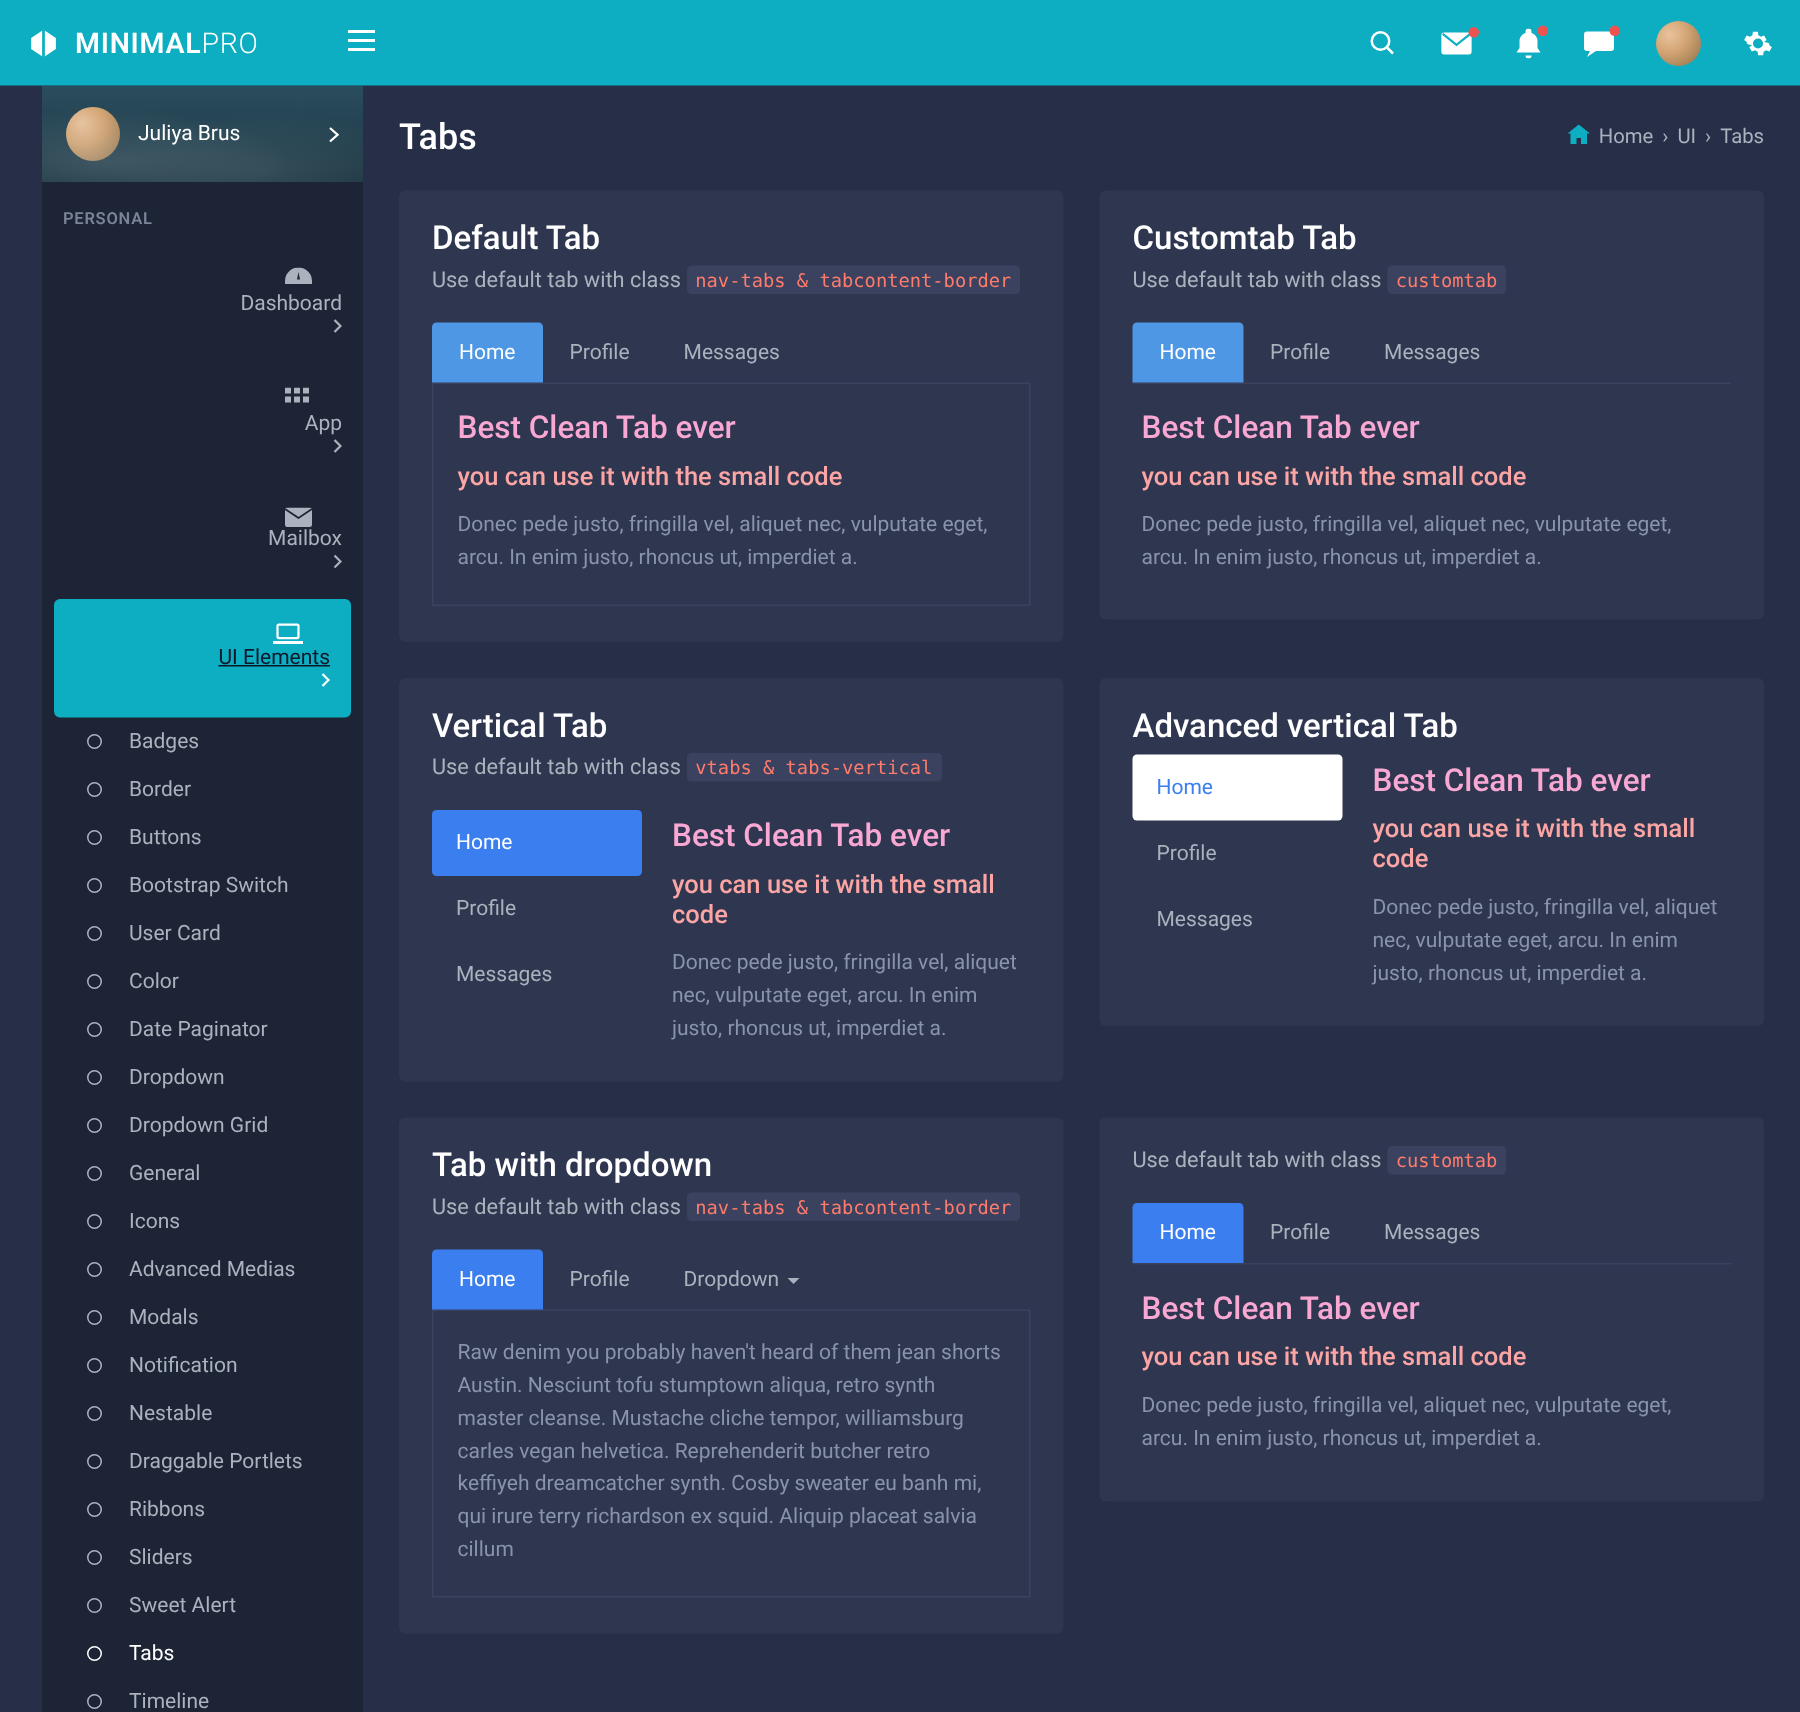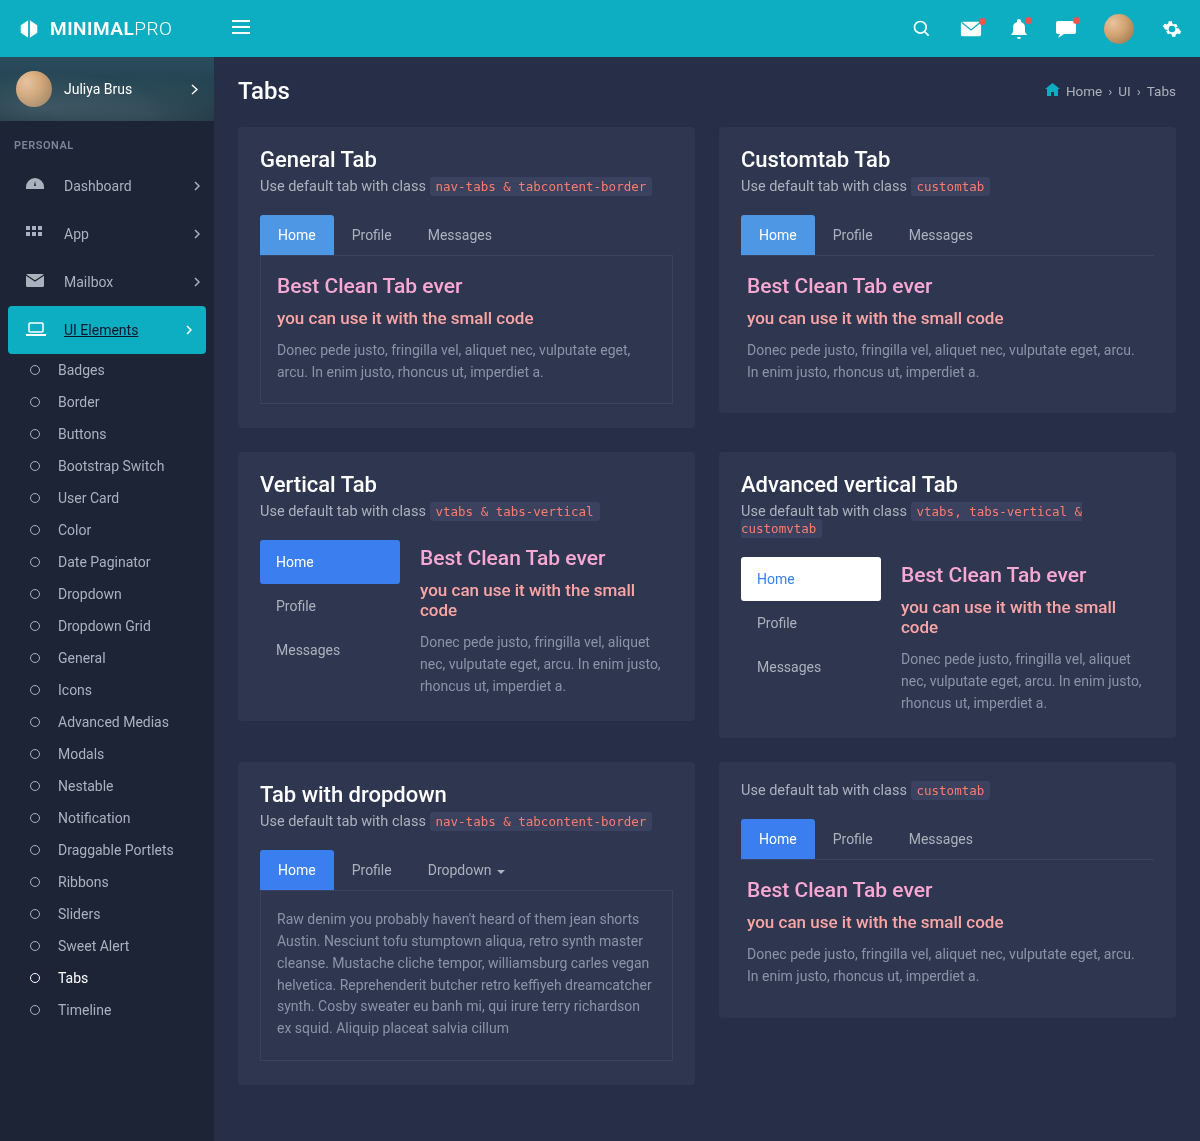--- a/index.html
+++ b/index.html
@@ -8,30 +8,30 @@
 .logo { width:214px; height:57px; display:flex; align-items:center; padding-left:18px; color:#fff; font-weight:600; font-size:19px; letter-spacing:0.5px; }
 .logo svg { margin-right:10px; }
 .header-right { flex:1; display:flex; align-items:center; padding:0 18px; }
 .hamburger { color:#fff; cursor:pointer; }
 .header-icons { margin-left:auto; display:flex; align-items:center; gap:28px; }
 .header-icons .icon { color:#fff; position:relative; cursor:pointer; display:flex; align-items:center; }
 .dot { position:absolute; top:-2px; right:-4px; width:7px; height:7px; background:#ef5350; border-radius:50%; }
 .avatar { width:30px; height:30px; border-radius:50%; background: radial-gradient(circle at 30% 30%, #e8c39e 0%, #d4a574 40%, #8b6f47 100%); }
 .avatar-lg { width:36px; height:36px; border-radius:50%; background: radial-gradient(circle at 30% 30%, #e8c39e 0%, #d4a574 40%, #8b6f47 100%); flex-shrink:0; }
 
-.layout { display:flex; height:calc(1141px - 57px); }
+.layout { display:flex; height:calc(1141px - 57px);padding-left:28px; }
 .sidebar { width:214px; background:#1d2436; overflow-y:auto; scrollbar-width:none; flex-shrink:0; }
 .sidebar::-webkit-scrollbar { display:none; }
 .user-panel { height:64px; background:linear-gradient(180deg,#2a4d5e 0%,#1d3540 100%); display:flex; align-items:center; padding:0 16px; position:relative; }
 .user-panel::before { content:""; position:absolute; inset:0; background: radial-gradient(ellipse at 20% 80%, rgba(200,220,230,0.18) 0%, transparent 50%), radial-gradient(ellipse at 70% 90%, rgba(200,220,230,0.12) 0%, transparent 50%); }
 .user-panel .name { color:#fff; font-size:14px; margin-left:12px; position:relative; }
 .user-panel .chev { margin-left:auto; color:#fff; position:relative; }
 
 .section-label { color:#7a8499; font-size:11px; font-weight:600; padding:18px 14px 10px; letter-spacing:0.5px; }
-.nav-item { display:flex; align-items:flex-start; padding:16px 14px 16px 26px; color:#aab2bd; font-size:14px; cursor:pointer; position:relative; }
+.nav-item { display:flex; align-items:flex-end; padding:16px 14px 16px 26px; color:#aab2bd; font-size:14px; cursor:pointer; position:relative;flex-direction:column; }
 .nav-item .nav-icon { width:22px; margin-right:16px; display:inline-flex; }
 .nav-item .chev { margin-left:auto; color:#aab2bd; }
 .nav-item.active { background:#0daec2; color:#0f172a; border-radius:4px; margin:0 8px; padding-left:18px;text-decoration:underline; }
 .nav-item.active .chev { color:#fff; }
 .sub-item { display:flex; align-items:center; padding:8px 14px 8px 30px; font-size:14px; color:#aab2bd; cursor:pointer; }
 .sub-item .circle { width:10px; height:10px; border:1.5px solid #aab2bd; border-radius:50%; margin-right:18px; flex-shrink:0; }
 .sub-item.current { color:#fff; }
 .sub-item.current .circle { border-color:#fff; }
 
 .main { flex:1; overflow-y:auto; scrollbar-width:none; }
@@ -234,25 +234,25 @@
         <div class="sub-item">
           <span class="circle"></span>
           <span>Advanced Medias</span>
         </div>
         <div class="sub-item">
           <span class="circle"></span>
           <span>Modals</span>
         </div>
         <div class="sub-item">
           <span class="circle"></span>
+          <span>Notification</span>
+        </div>
+        <div class="sub-item">
+          <span class="circle"></span>
           <span>Nestable</span>
-        </div>
-        <div class="sub-item">
-          <span class="circle"></span>
-          <span>Notification</span>
         </div>
         <div class="sub-item">
           <span class="circle"></span>
           <span>Draggable Portlets</span>
         </div>
         <div class="sub-item">
           <span class="circle"></span>
           <span>Ribbons</span>
         </div>
         <div class="sub-item">
@@ -285,21 +285,21 @@
         <span class="sep">›</span>
         <a>UI</a>
         <span class="sep">›</span>
         <span class="current">Tabs</span>
       </div>
     </div>
 
     <div class="content">
 
       <div class="box">
-        <h3 class="box-title">General Tab</h3>
+        <h3 class="box-title">Default Tab</h3>
         <p class="box-sub"><span>Use default tab with class </span><code>nav-tabs &amp; tabcontent-border</code></p>
         <div class="tabs-row">
           <div class="tab active-blue">Home</div>
           <div class="tab">Profile</div>
           <div class="tab">Messages</div>
         </div>
         <div class="tab-content">
           <h4 class="tc-h1">Best Clean Tab ever</h4>
           <h5 class="tc-h2">you can use it with the small code</h5>
           <p class="tc-p">Donec pede justo, fringilla vel, aliquet nec, vulputate eget, arcu. In enim justo, rhoncus ut, imperdiet a.</p>
@@ -333,21 +333,20 @@
           <div class="vtabs-content">
             <h4 class="tc-h1">Best Clean Tab ever</h4>
             <h5 class="tc-h2">you can use it with the small code</h5>
             <p class="tc-p">Donec pede justo, fringilla vel, aliquet nec, vulputate eget, arcu. In enim justo, rhoncus ut, imperdiet a.</p>
           </div>
         </div>
       </div>
 
       <div class="box">
         <h3 class="box-title">Advanced vertical Tab</h3>
-        <p class="box-sub"><span>Use default tab with class </span><code>vtabs, tabs-vertical &amp; customvtab</code></p>
         <div class="vtabs">
           <div class="vtabs-col">
             <div class="vtab active-white">Home</div>
             <div class="vtab">Profile</div>
             <div class="vtab">Messages</div>
           </div>
           <div class="vtabs-content">
             <h4 class="tc-h1">Best Clean Tab ever</h4>
             <h5 class="tc-h2">you can use it with the small code</h5>
             <p class="tc-p">Donec pede justo, fringilla vel, aliquet nec, vulputate eget, arcu. In enim justo, rhoncus ut, imperdiet a.</p>

